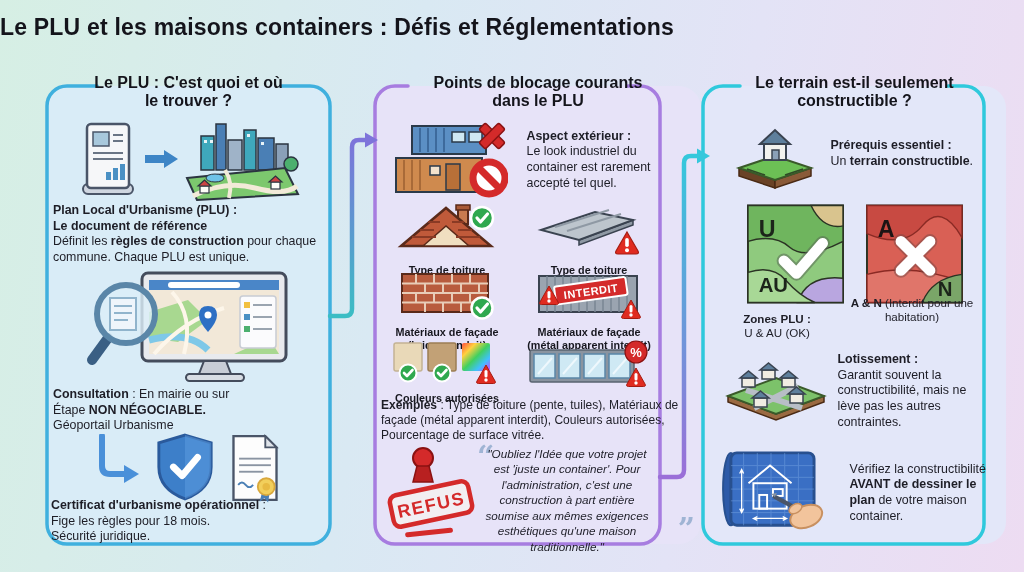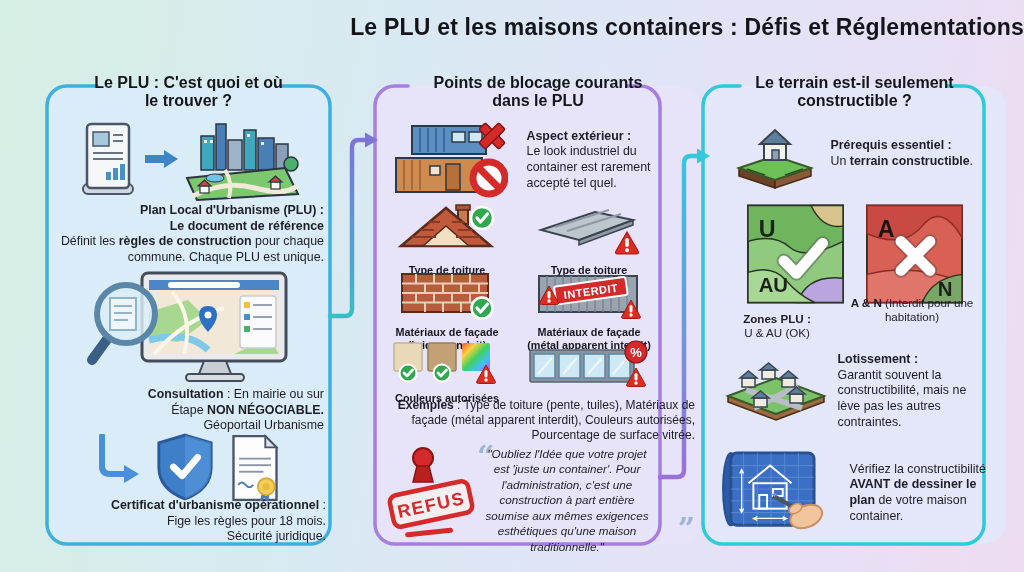--- a/index.html
+++ b/index.html
@@ -1,32 +1,32 @@
 <!DOCTYPE html>
 <html><head>
 <meta charset="utf-8">
 <style>
   html,body{margin:0;padding:0;background:#cfd8e8}
   .canvas{position:relative;width:1024px;height:572px;overflow:hidden;
     background:linear-gradient(100deg,#d6efe4 0%,#d9e9f3 38%,#e3e3f6 68%,#eddcf2 100%);
     font-family:"Liberation Sans",sans-serif;color:#1d1d26;}
-  .title{position:absolute;top:14px;left:0;right:0;text-align:right;
+  .title{position:absolute;top:14px;left:0;right:0;text-align:left;
     font-size:23px;font-weight:bold;color:#14141b;letter-spacing:.2px}
   .panel{position:absolute;top:86px;height:458px;border-radius:22px}
   #panel-plu{left:47px;width:283px;background:#d9ecf7}
   #panel-blocages{left:375px;width:326px;background:#e7e3f8}
   #panel-terrain{left:703px;width:303px;background:#e3e7f9}
   .panel>*{position:absolute;z-index:10}
   #overlay{position:absolute;left:0;top:0;z-index:5;pointer-events:none}
   .ph{top:-12px;left:0;right:0;text-align:center;font-weight:bold;font-size:16px;
     line-height:1.13;color:#14141b}
   .b{font-weight:bold}
   .row{display:flex;align-items:center;justify-content:center}
   .txt{font-size:12.4px;line-height:1.26}
-  .center{text-align:right}
+  .center{text-align:left}
   .lbl{font-weight:bold;font-size:10.8px;line-height:1.18;margin-top:2px;text-align:center;color:#17171f}
   .cell{position:absolute;width:138px;text-align:center}
   .quote-text{font-style:italic;font-size:11.7px;line-height:1.32;text-align:center;color:#23232d}
   .qmark{position:absolute;font-family:"DejaVu Serif",serif;font-size:30px;color:#9fb4d4;font-weight:bold;line-height:1}
 </style>
 </head>
 <body>
 
 <div class="canvas">
 

